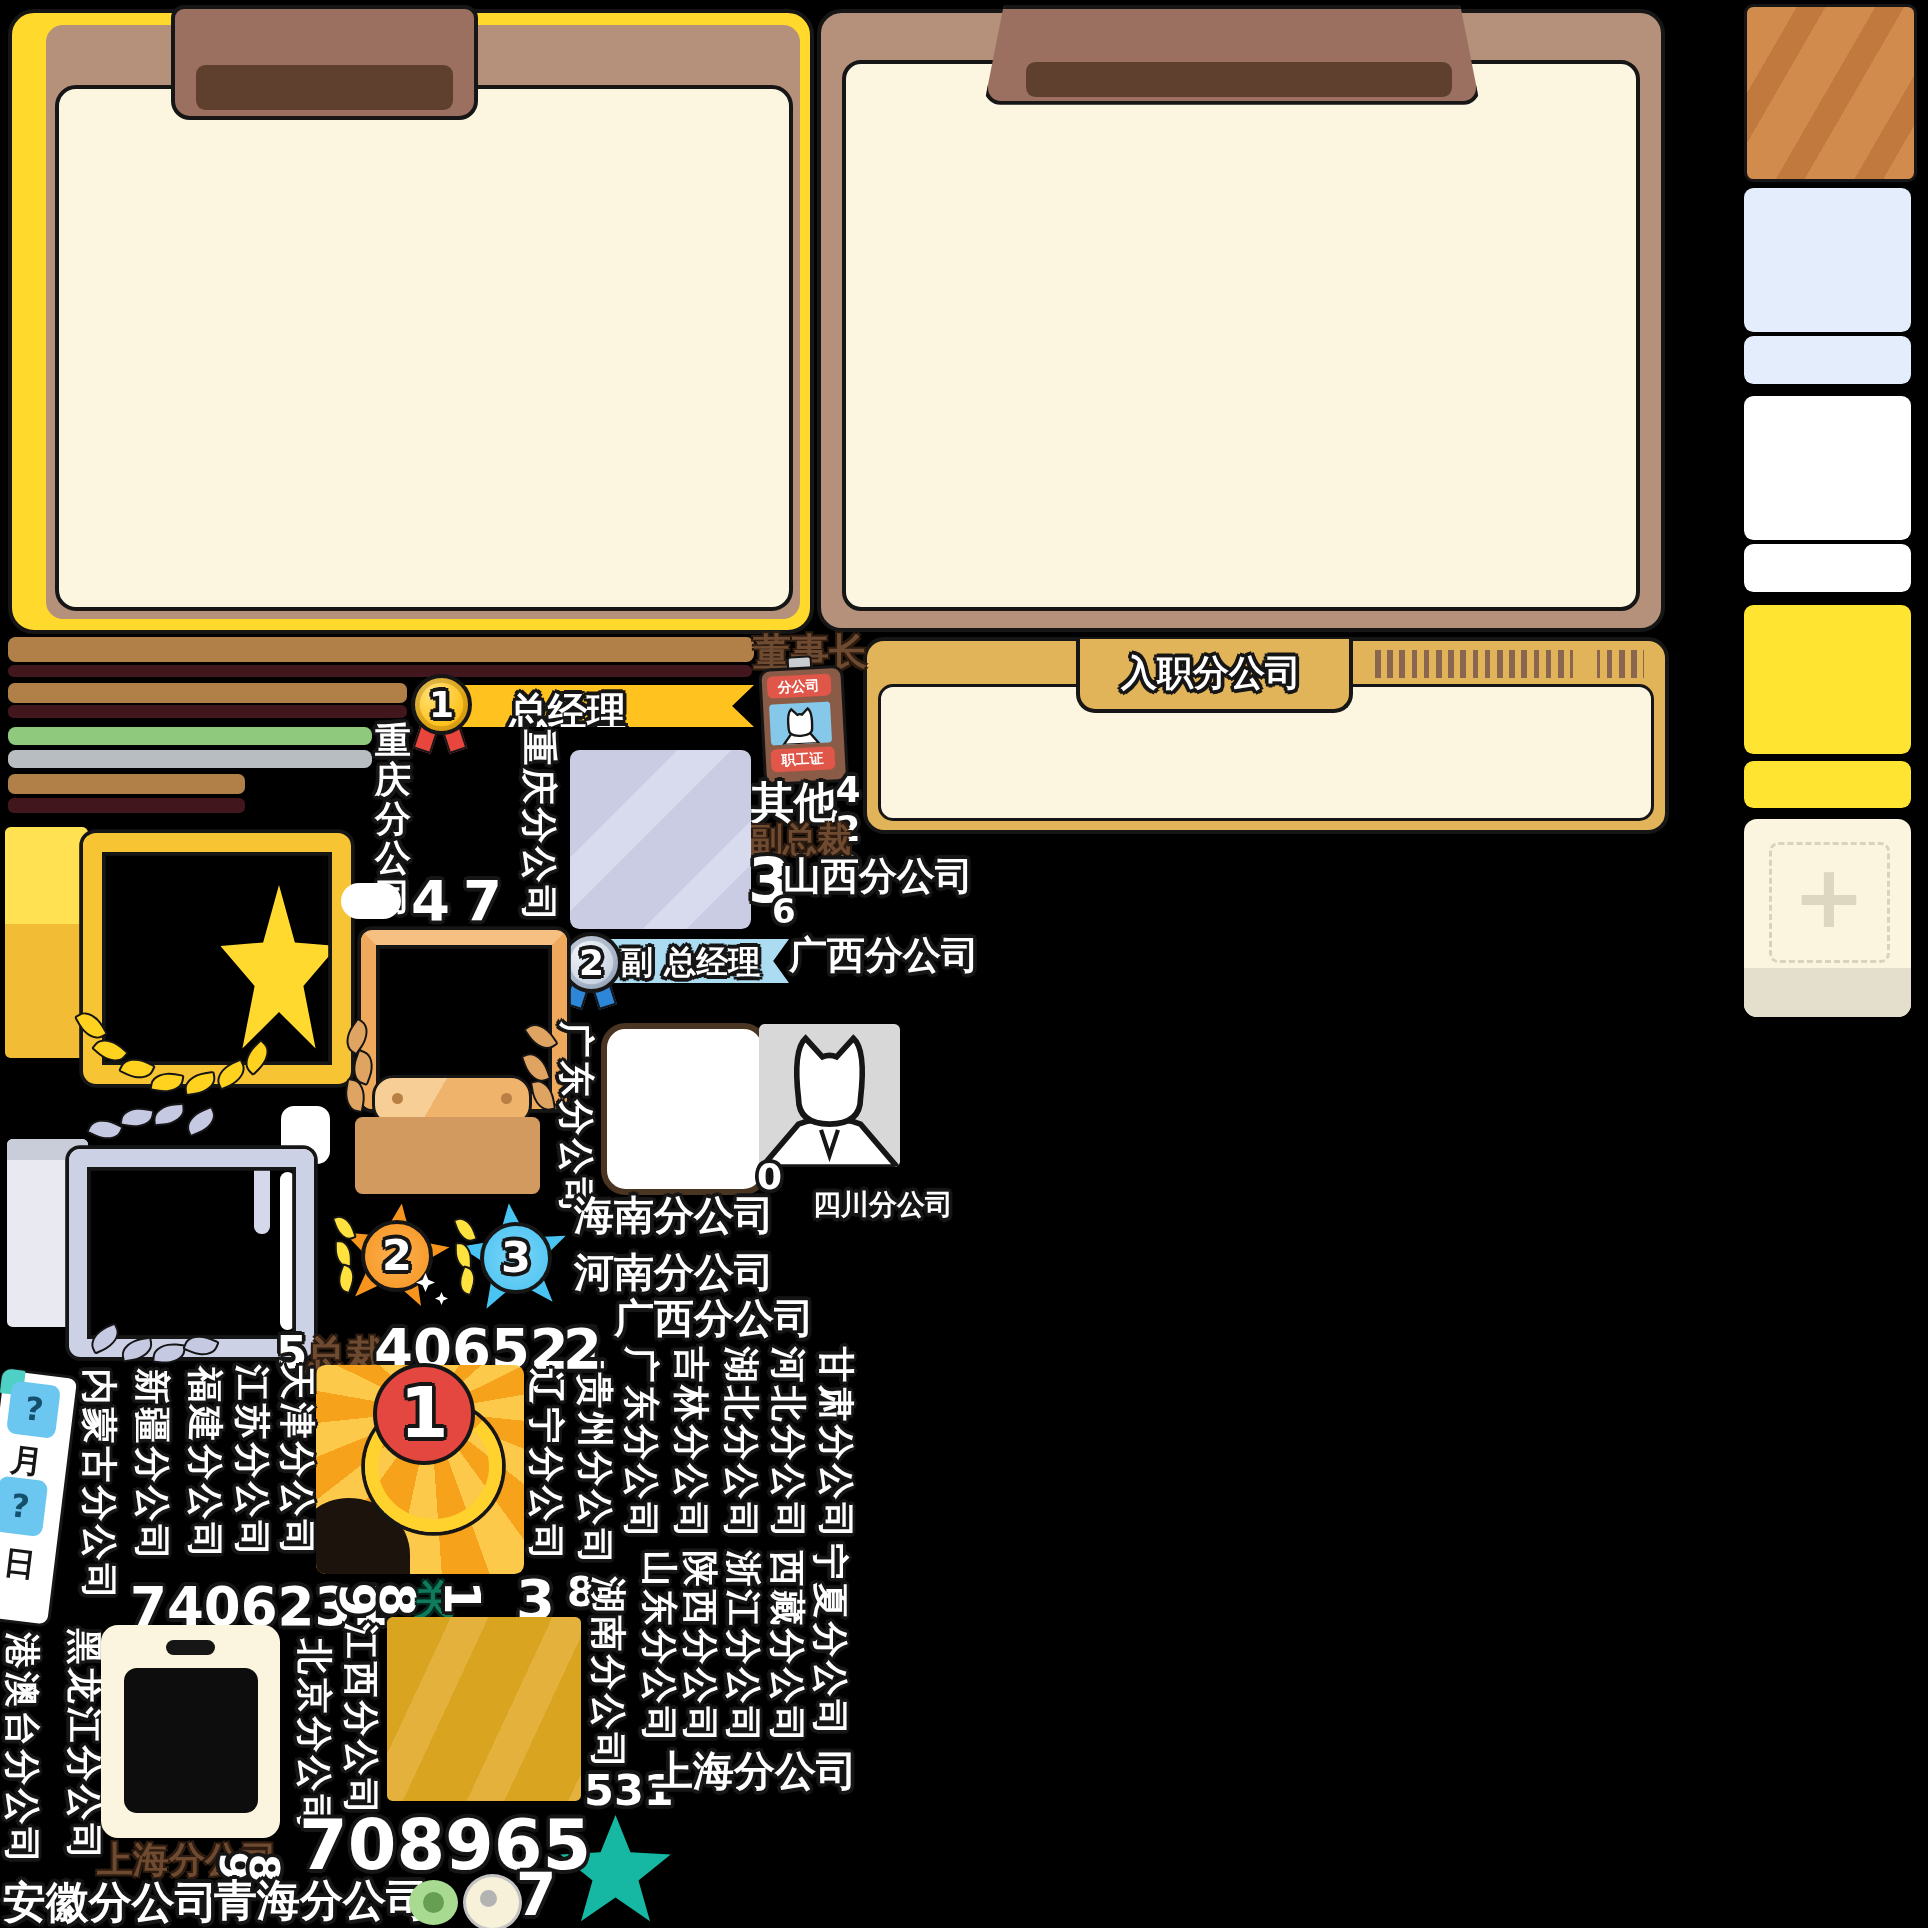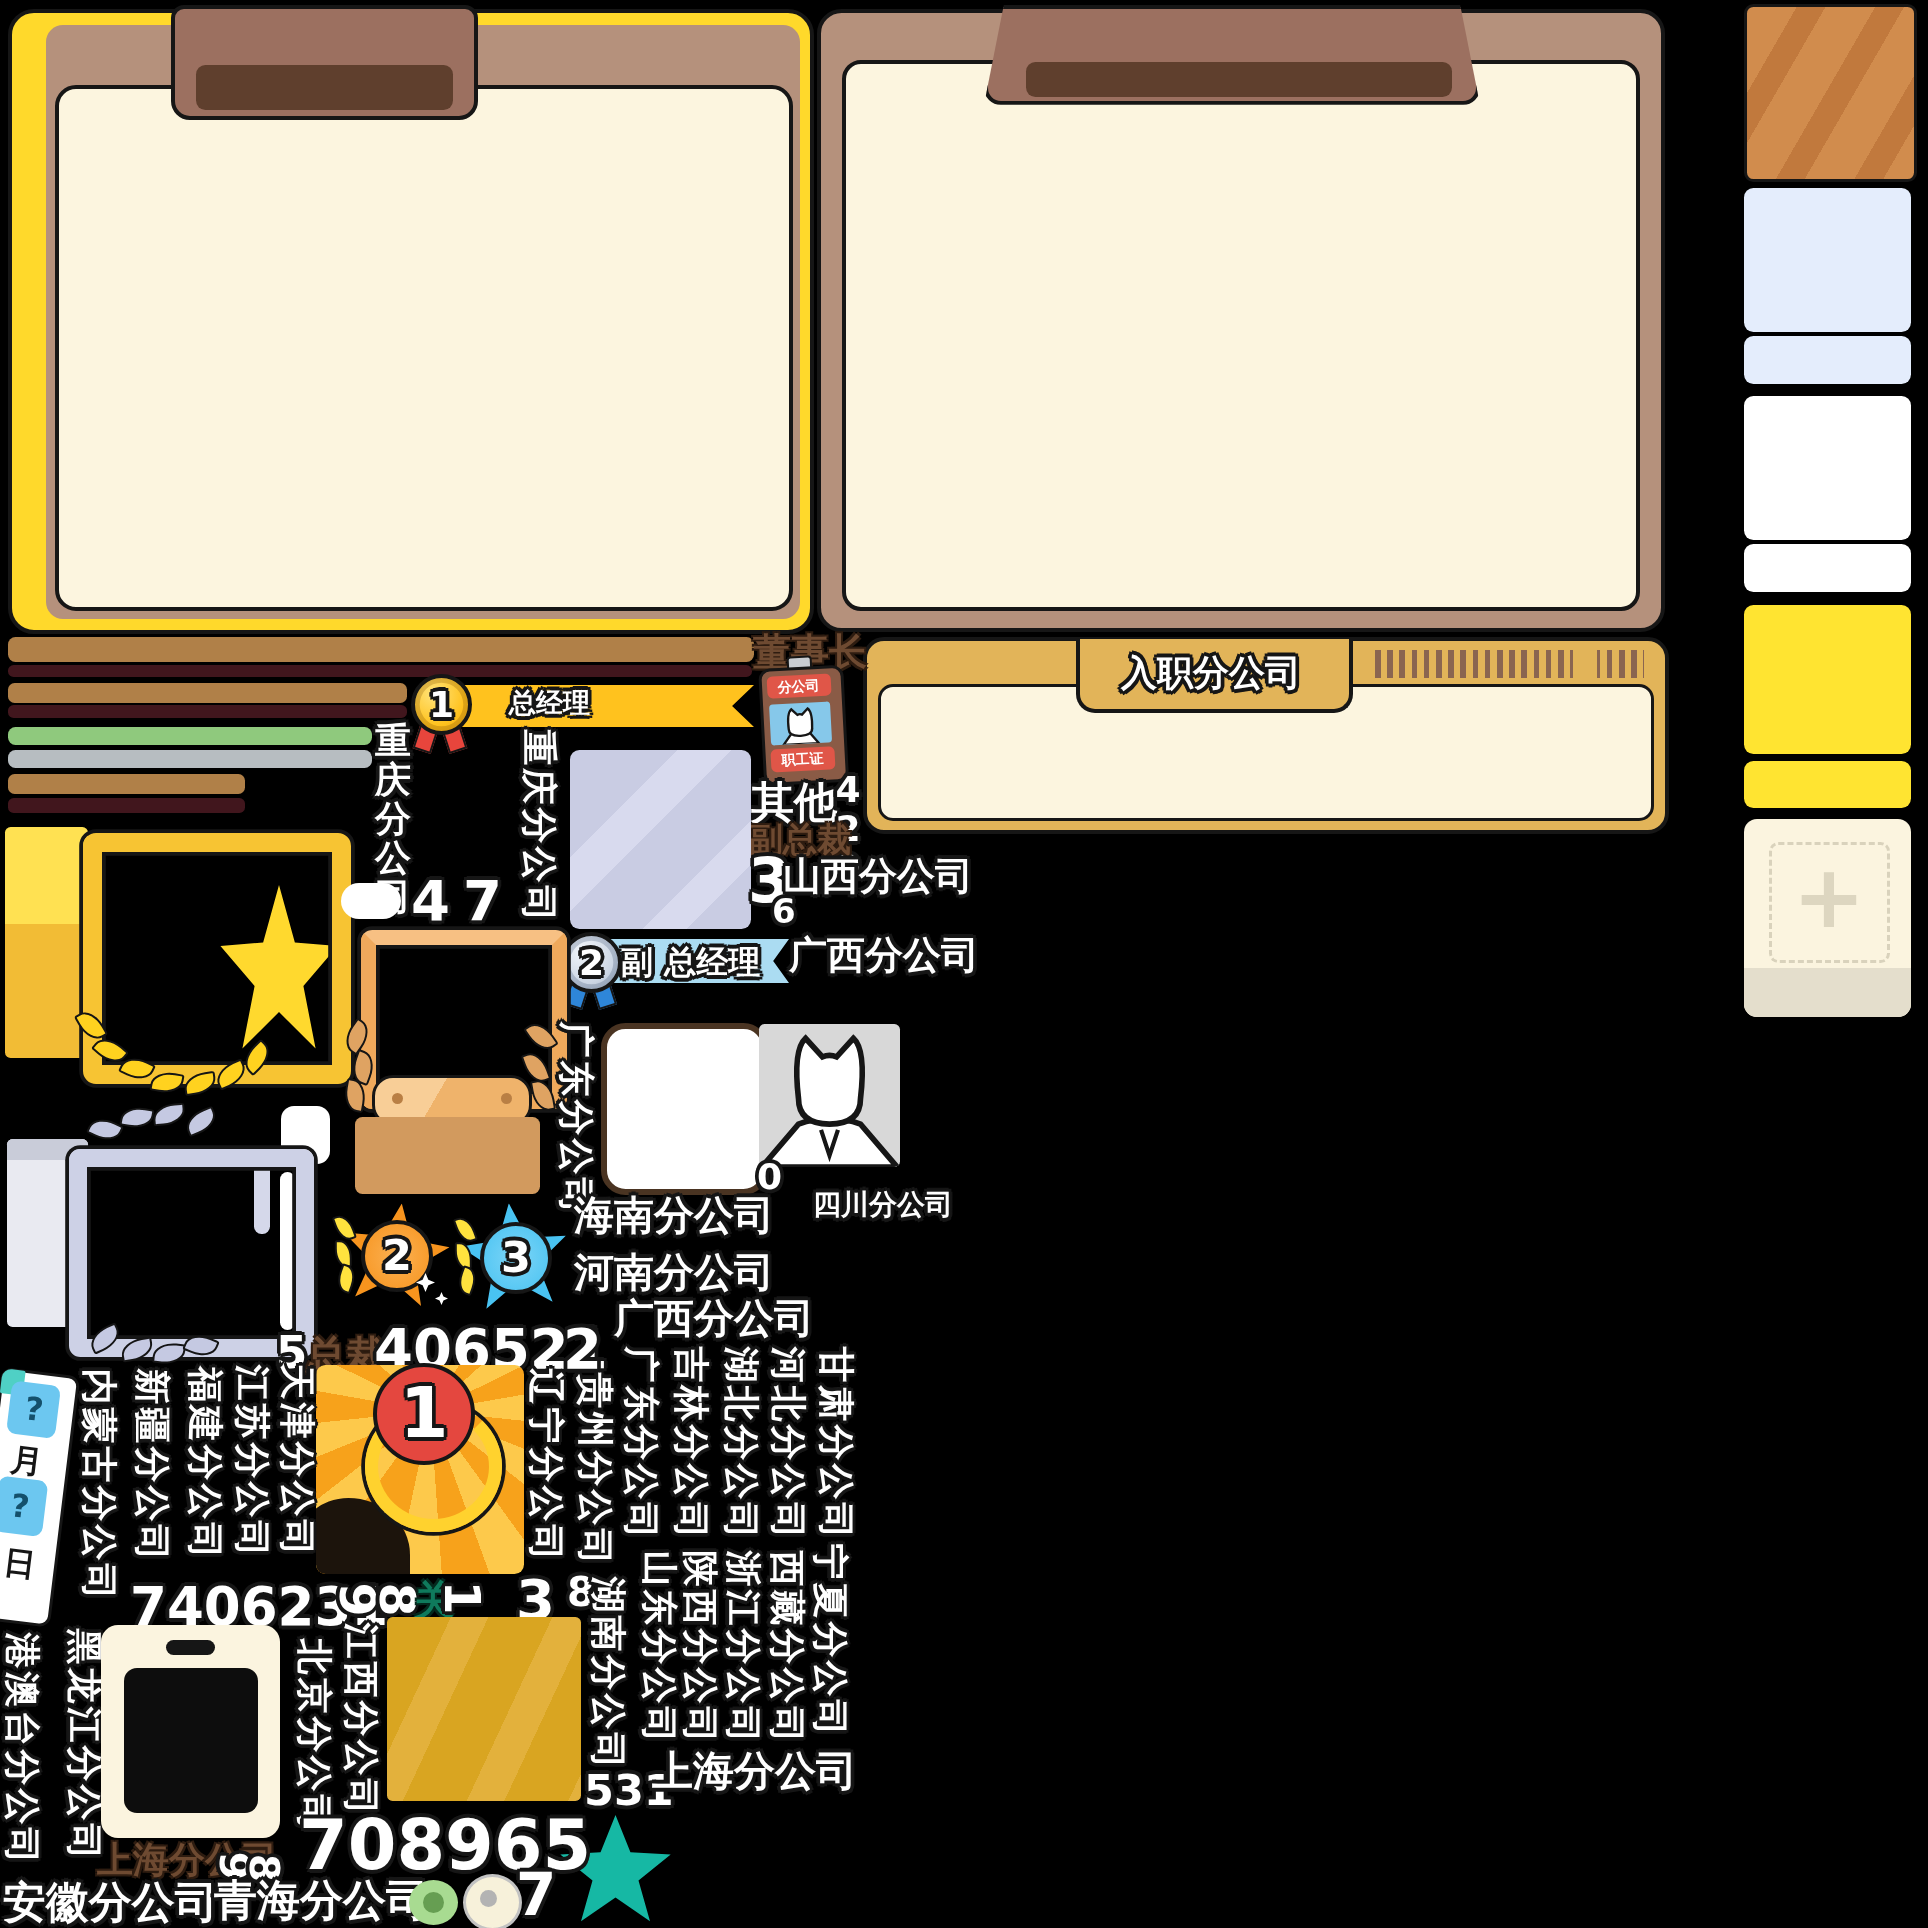--- a/index.html
+++ b/index.html
@@ -68,21 +68,21 @@
   <div class="abs" style="left:7.5px;top:683px;width:399px;height:20px;background:#b08048;border-radius:6.6px;"></div>
   <div class="abs" style="left:7.5px;top:705px;width:399px;height:13px;background:#41161d;border-radius:5.6px;"></div>
   <div class="abs" style="left:7.5px;top:727px;width:364px;height:18px;background:#8fc97d;border-radius:7.5px;"></div>
   <div class="abs" style="left:7.5px;top:750px;width:364px;height:18px;background:#b7bdc1;border-radius:7.5px;"></div>
   <div class="abs" style="left:7.5px;top:774px;width:237px;height:20px;background:#b08048;border-radius:6.6px;"></div>
   <div class="abs" style="left:7.5px;top:798px;width:237px;height:15px;background:#41161d;border-radius:5.6px;"></div>
 
   <div class="abs ob" style="left:753px;top:627px;font-size:38px;">董事长</div>
 
   <div class="abs" style="left:441px;top:685px;width:313px;height:42px;background:#ffc21e;clip-path:polygon(0 0,100% 0,93% 50%,100% 100%,0 100%);">
-    <div class="ow" style="position:absolute;left:68px;top:0px;font-size:27px;">总经理</div>
+    <div class="ow" style="position:absolute;left:68px;top:0px;font-size:39px;">总经理</div>
   </div>
   <div class="abs" style="left:418px;top:714px;width:15px;height:34px;background:#e8453c;border:2.8px solid #161616;transform:rotate(18deg);"></div>
   <div class="abs" style="left:443px;top:714px;width:15px;height:34px;background:#e8453c;border:2.8px solid #161616;transform:rotate(-18deg);"></div>
   <div class="abs ow" style="left:411px;top:674px;width:53px;height:53px;border-radius:50%;border:4.7px solid #161616;background:radial-gradient(circle at 35% 30%,#ffe37a,#ffc21e 62%,#e8a50f);box-shadow:inset 0 0 0 4.7px rgba(120,70,0,.25);text-align:center;font-size:36px;line-height:53px;">
     <span>1</span></div>
 
   <div class="vcol ow" style="left:373px;top:721px;width:40px;">
       <span>重</span>
       <span>庆</span>
       <span>分</span>

